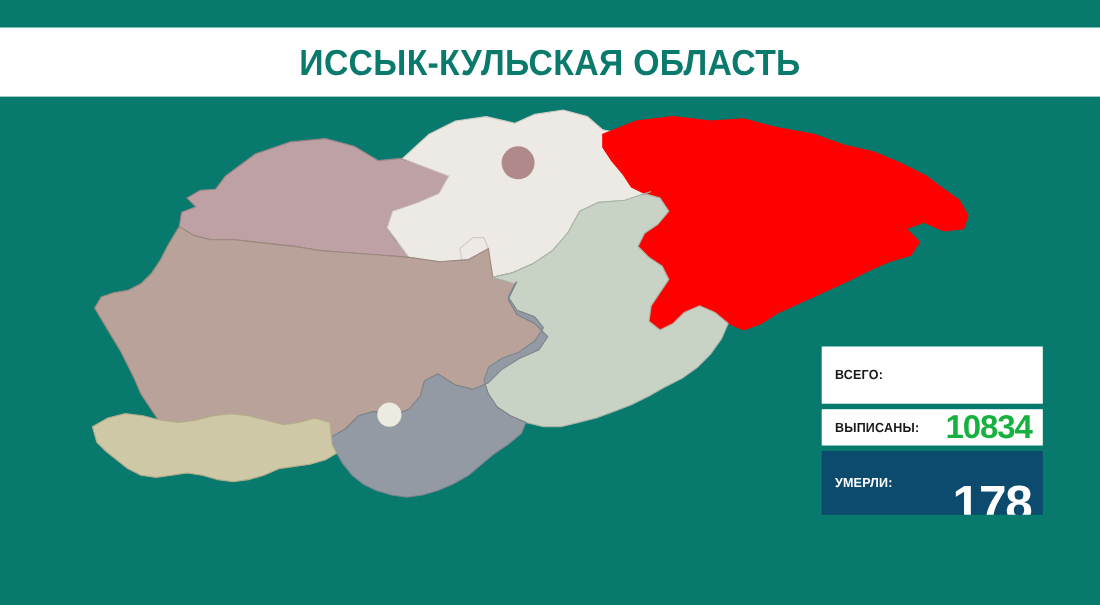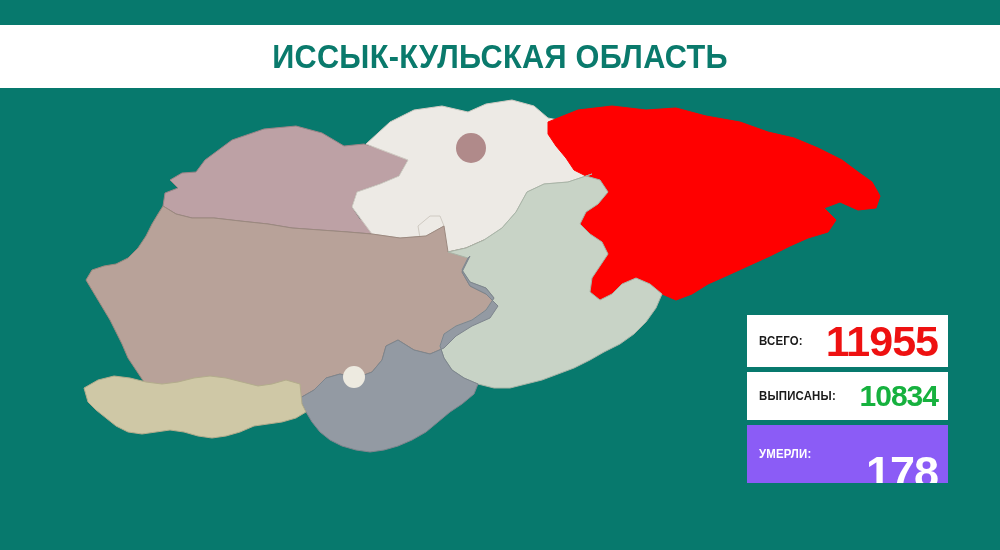--- a/index.html
+++ b/index.html
@@ -60,21 +60,21 @@
     position:relative;
     display:flex;
     align-items:center;
     justify-content:flex-start;
     height:52px;
     margin-bottom:5px;
     padding-left:12px;
     overflow:hidden;
   }
   .stat-row.light { background:#FFFFFF; }
-  .stat-row.dark  { background:#8b5cf6; height:58px; margin-bottom:0; }
+  .stat-row.dark  { background:#0c4a6e; height:58px; margin-bottom:0; }
 
   .stat-label {
     font-weight:bold;
     font-size:12px;
     letter-spacing:0.2px;
     white-space:nowrap;
     flex:0 0 auto;
     transform:scaleX(0.95);
     transform-origin:left center;
   }
@@ -88,21 +88,21 @@
     font-weight:bold;
     line-height:1;
     white-space:nowrap;
     letter-spacing:-1px;
   }
   .v-total    { color:#EE1111; font-size:43px; }
   .v-recover  { color:#16B13E; font-size:30px; }
   .v-died     { color:#FFFFFF; font-size:45px;margin-top:37px; }
 
   .stat-row.r1 { height:52px; }
-  .stat-row.r2 { height:48px; }
+  .stat-row.r2 { height:33px; }
 </style>
 </head>
 <body>
 
 <div id="stage">
 
   <div class="band-top"></div>
   <div class="band-white"></div>
   <div class="title">ИССЫК-КУЛЬСКАЯ ОБЛАСТЬ</div>
 
@@ -177,21 +177,20 @@
 
       <circle cx="354" cy="289" r="11" fill="#EDEAE0"></circle>
 
     </svg>
   </div>
 
   <div class="stats">
 
     <div class="stat-row light r1">
       <span class="stat-label">ВСЕГО:</span>
-      <span class="stat-value v-total">11955</span>
     </div>
 
     <div class="stat-row light r2">
       <span class="stat-label">ВЫПИСАНЫ:</span>
       <span class="stat-value v-recover">10834</span>
     </div>
 
     <div class="stat-row dark">
       <span class="stat-label">УМЕРЛИ:</span>
       <span class="stat-value v-died">178</span>

